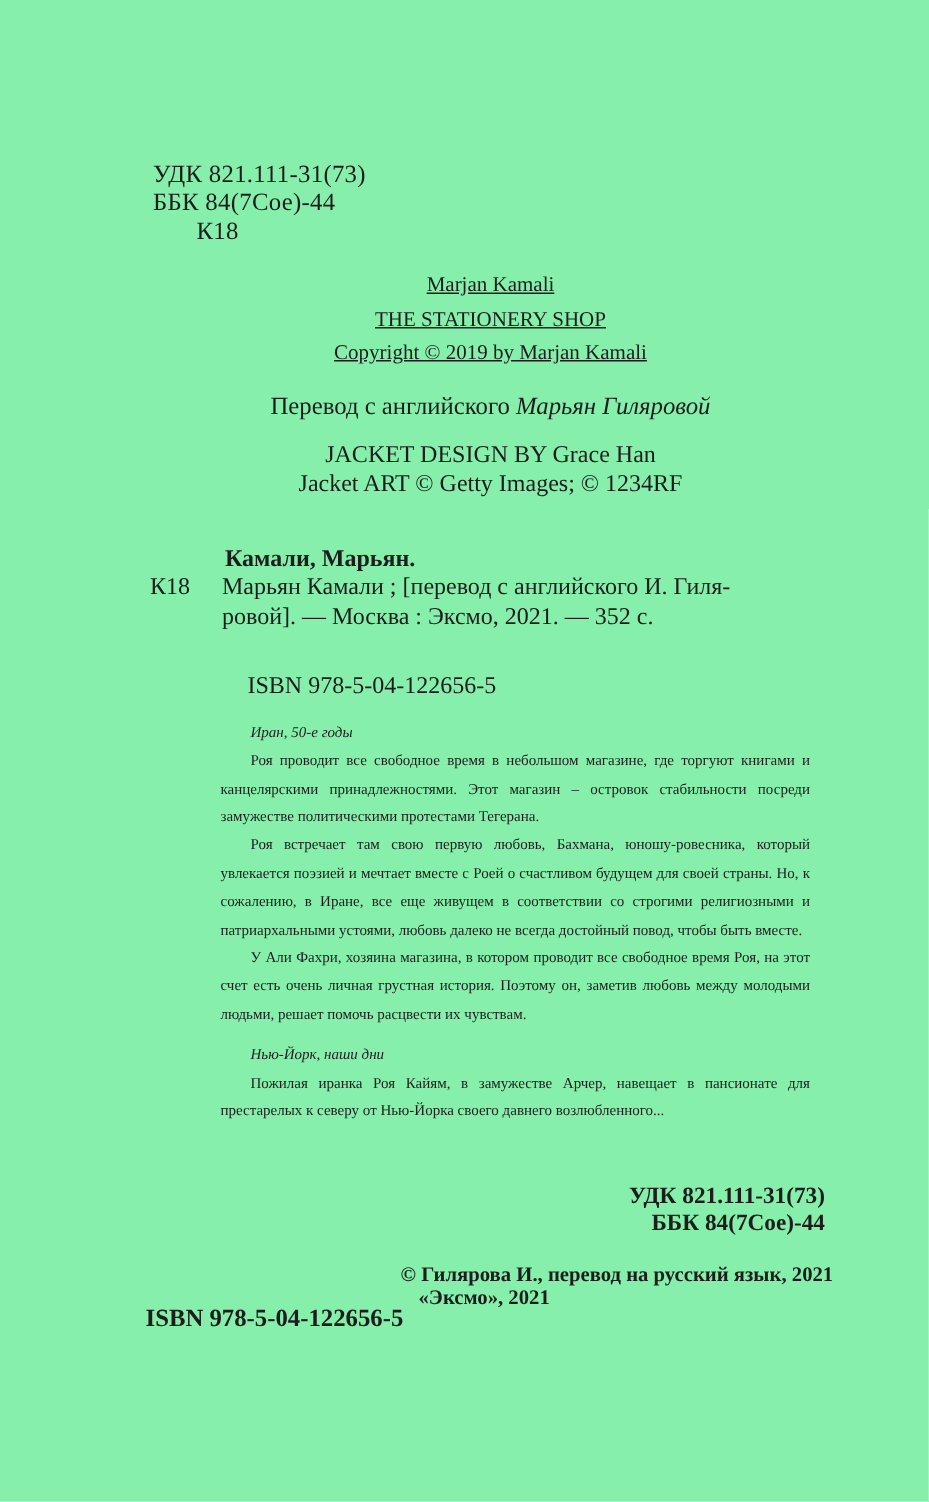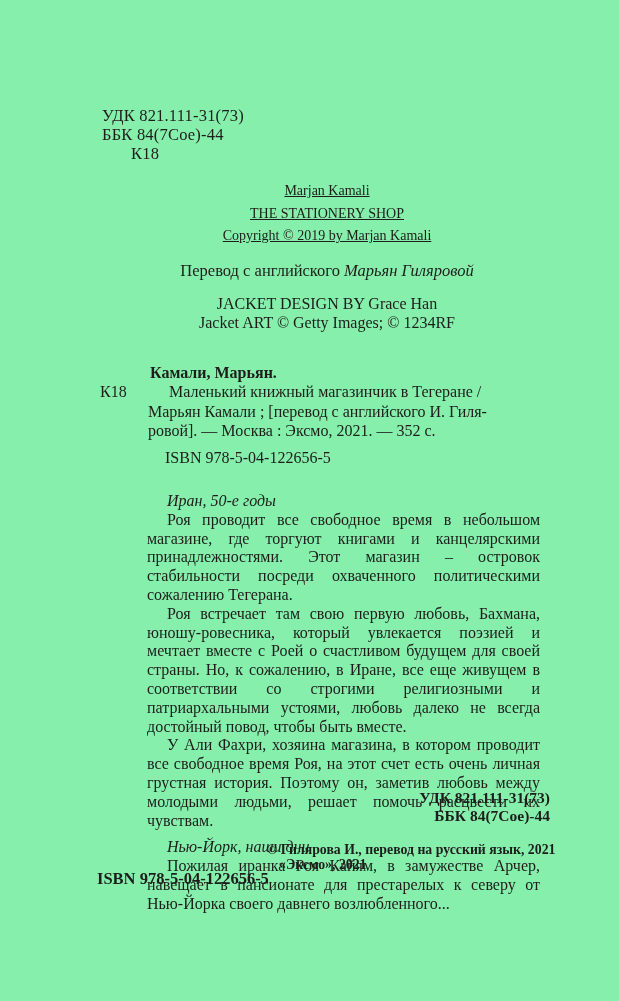--- a/index.html
+++ b/index.html
@@ -41,22 +41,22 @@
     left: 148px; top: 363px; width: 402px;
     font-size: 16px; line-height: 19.3px;
   }
   .card .heading { font-weight: bold; margin-left: 2px; }
   .card .first-line { text-indent: 21px; }
   .card .sign { position: absolute; left: -48px; top: 19.3px; }
   .card-isbn { left: 165px; top: 449px; font-size: 16px; white-space: nowrap; }
 
   
   .annotation {
-    left: 147px; top: 492px; width: 393px;
-    font-size: 16px; line-height: 18.8px;
+    left: 147px; top: 480px; width: 393px;
+    font-size: 10px; line-height: 18.8px;
     text-align: justify;
   }
   .annotation p { text-indent: 20px; }
   .annotation .setting { font-style: italic; text-indent: 20px; text-align: left; }
   .annotation .gap { margin-top: 8px; }
 
   
   .bottom-codes {
     right: 69px; top: 789px;
     text-align: right;
@@ -101,30 +101,29 @@
   </div>
 
   <div class="abs center-block jacket-block">
     <div>JACKET DESIGN BY Grace Han</div>
     <div>Jacket ART © Getty Images; © 1234RF</div>
   </div>
 
   <div class="abs card">
     <div class="sign">К18</div>
     <div class="heading">Камали, Марьян.</div>
-    <div class="first-line">Маленький книжный магазинчик в Тегеране /</div>
     <div>Марьян Камали ; [перевод с английского И. Гиля-</div>
     <div>ровой]. — Москва : Эксмо, 2021. — 352 с.</div>
   </div>
 
   <div class="abs card-isbn">ISBN 978-5-04-122656-5</div>
 
   <div class="abs annotation">
     <div class="setting">Иран, 50-е годы</div>
-    <p>Роя проводит все свободное время в небольшом магазине, где торгуют книгами и канцелярскими принадлежностями. Этот магазин – островок стабильности посреди охваченного политическими сожалению Тегерана.</p>
+    <p>Роя проводит все свободное время в небольшом магазине, где торгуют книгами и канцелярскими принадлежностями. Этот магазин – островок стабильности посреди замужестве политическими протестами Тегерана.</p>
     <p>Роя встречает там свою первую любовь, Бахмана, юношу-ровесника, который увлекается поэзией и мечтает вместе с Роей о счастливом будущем для своей страны. Но, к сожалению, в Иране, все еще живущем в соответствии со строгими религиозными и патриархальными устоями, любовь далеко не всегда достойный повод, чтобы быть вместе.</p>
     <p>У Али Фахри, хозяина магазина, в котором проводит все свободное время Роя, на этот счет есть очень личная грустная история. Поэтому он, заметив любовь между молодыми людьми, решает помочь расцвести их чувствам.</p>
     <div class="setting gap">Нью-Йорк, наши дни</div>
     <p>Пожилая иранка Роя Кайям, в замужестве Арчер, навещает в пансионате для престарелых к северу от Нью-Йорка своего давнего возлюбленного...</p>
   </div>
 
   <div class="abs bottom-codes">
     <div>УДК 821.111-31(73)</div>
     <div>ББК 84(7Сое)-44</div>
   </div>

